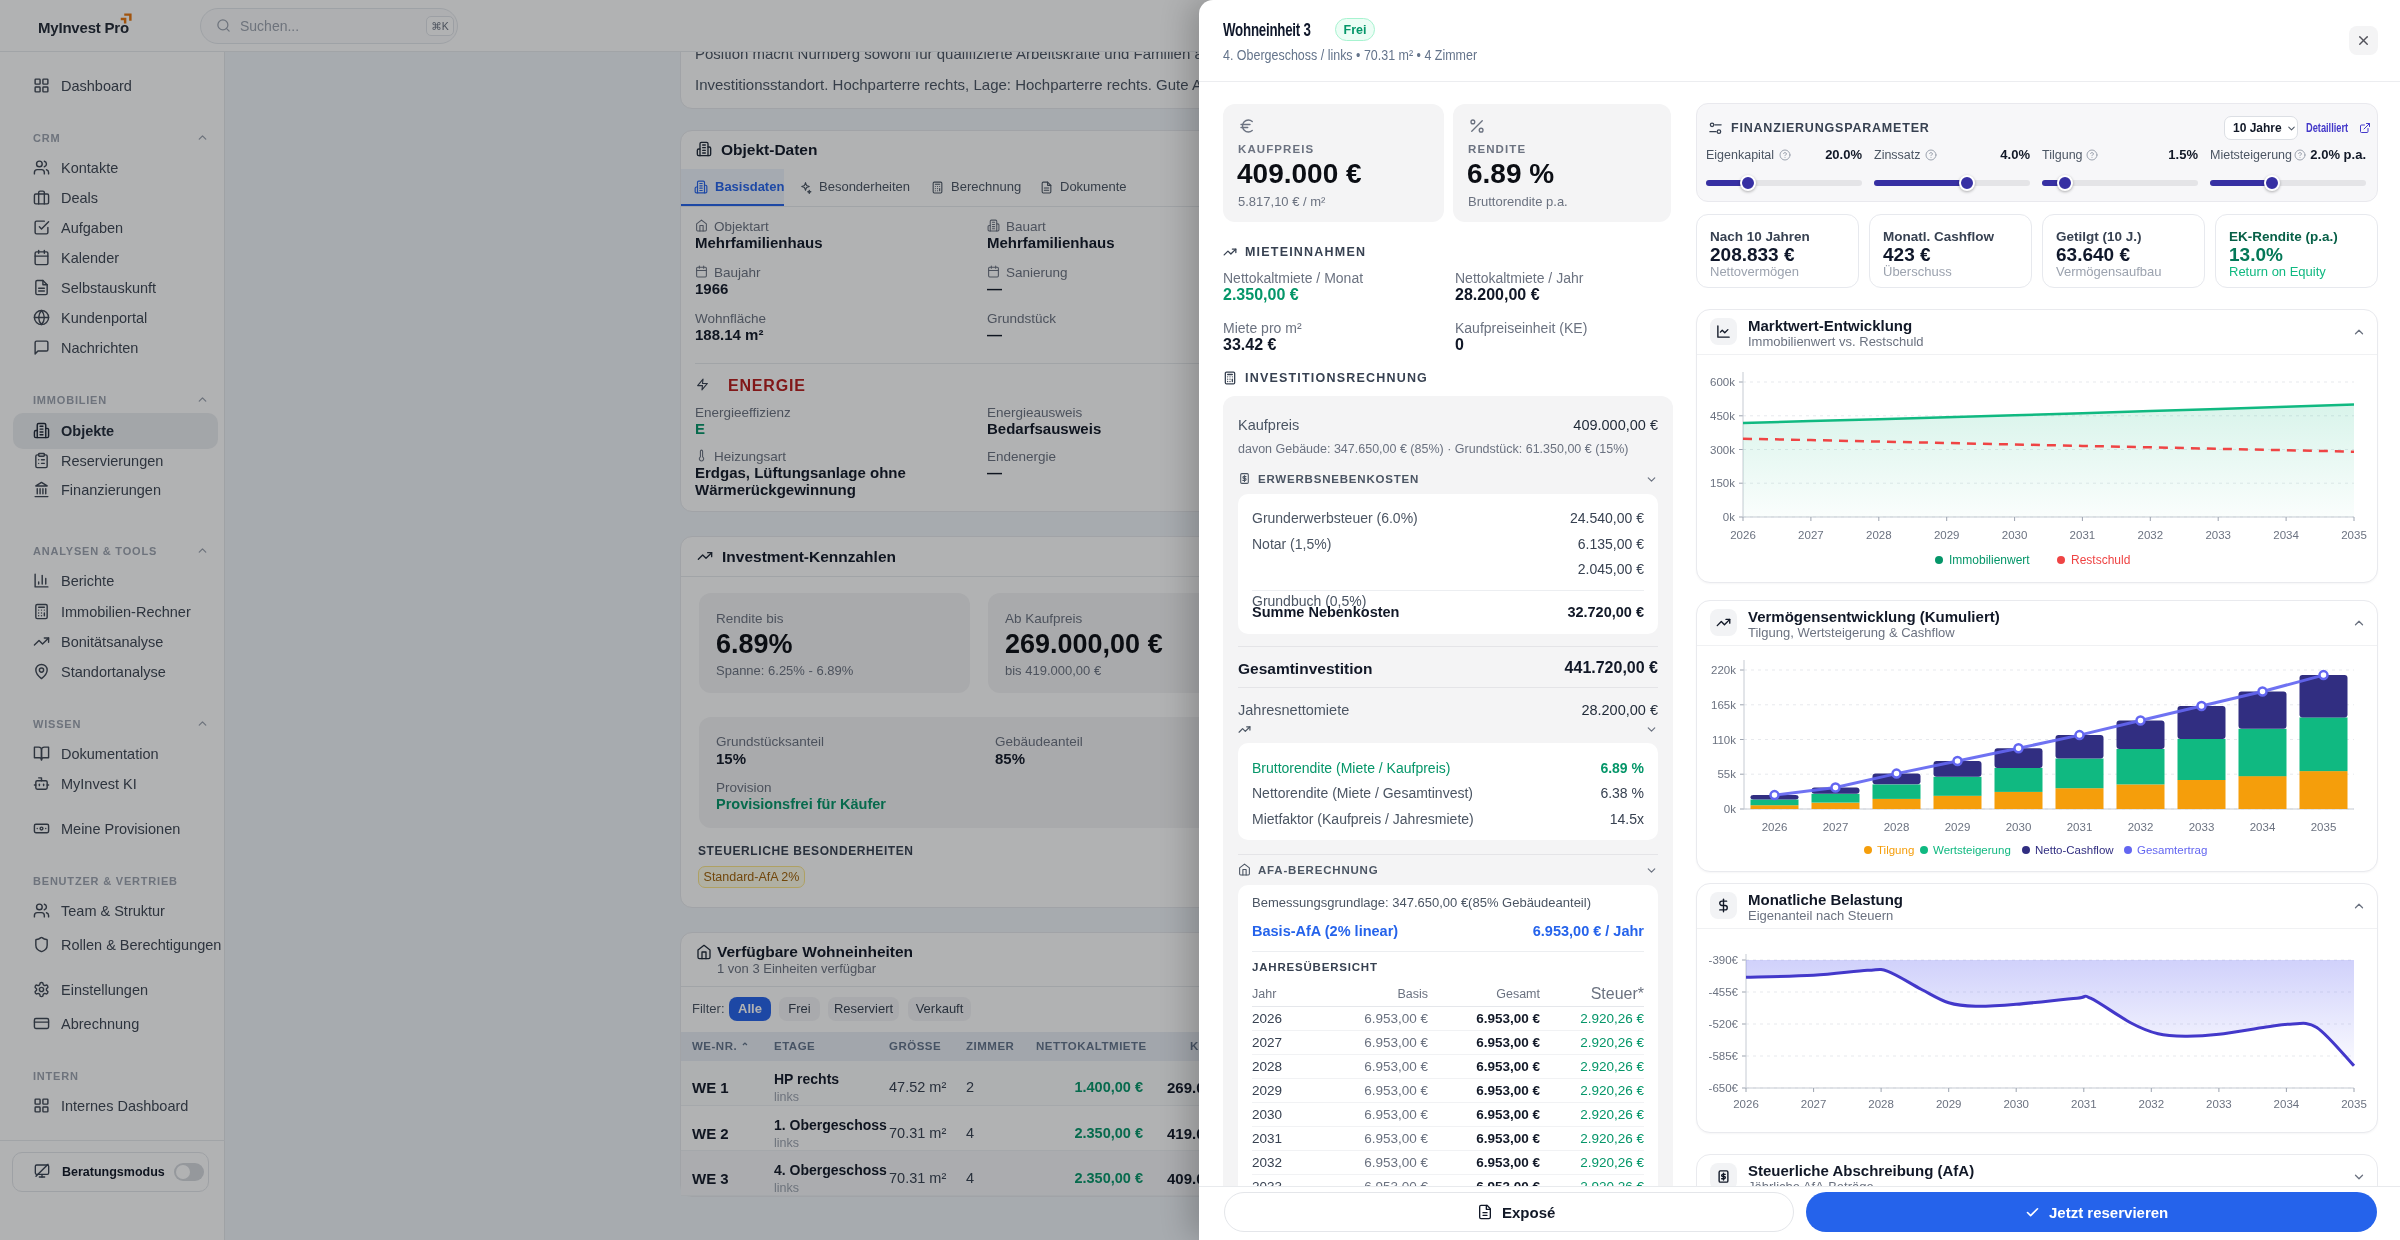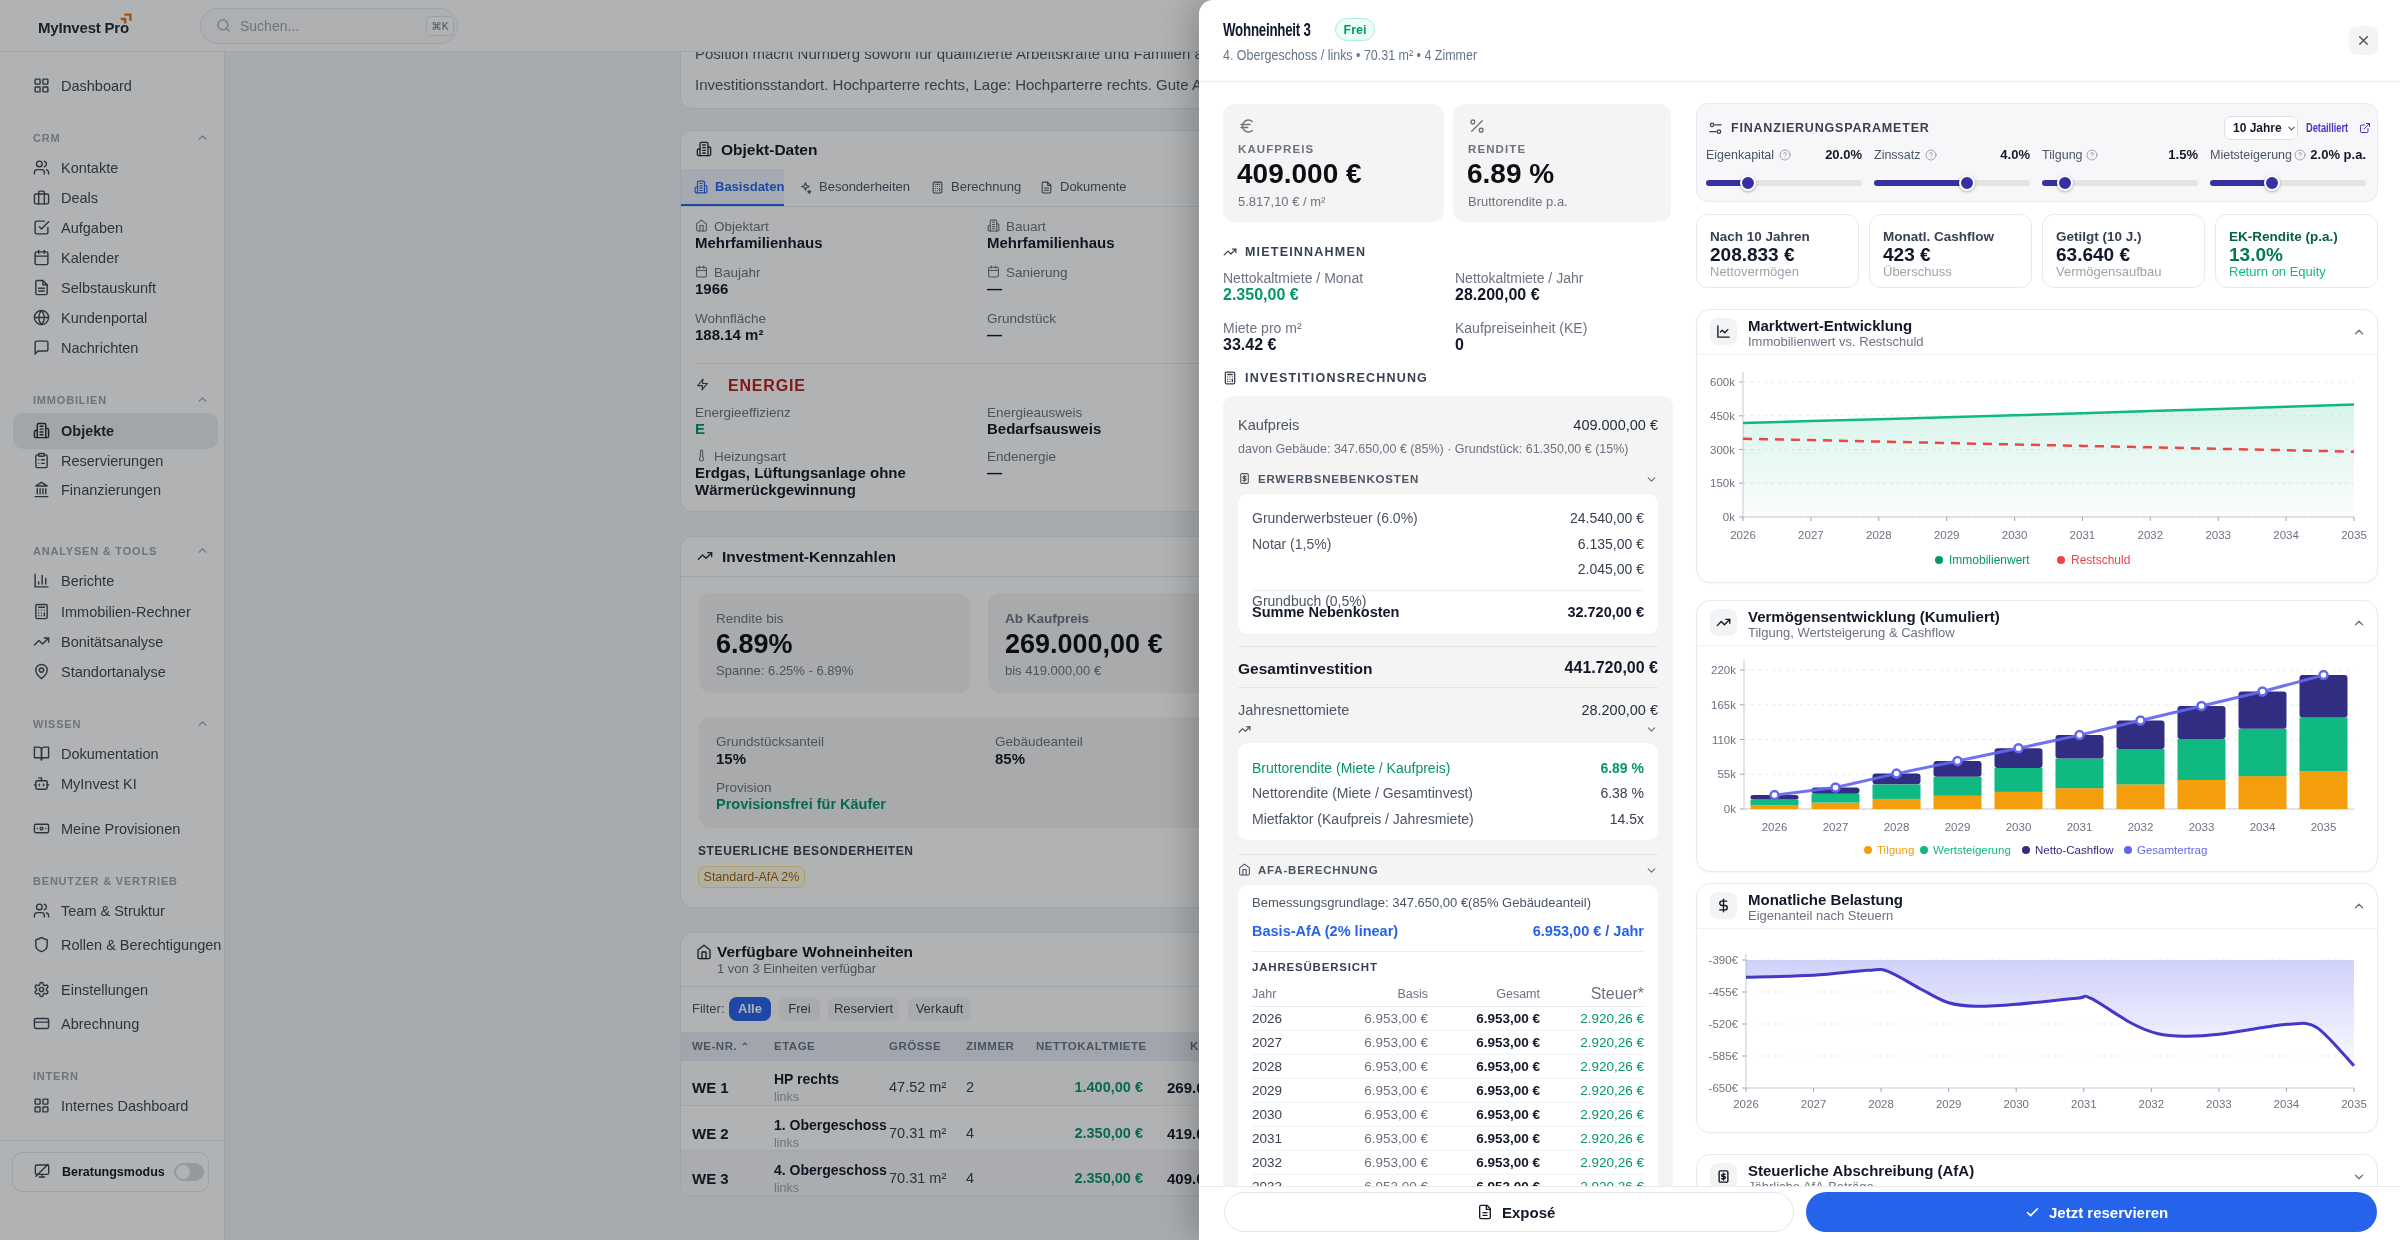--- a/index.html
+++ b/index.html
@@ -319,21 +319,21 @@
     <polyline points="22 7 13.5 15.5 8.5 10.5 2 17"></polyline>
     <polyline points="16 7 22 7 22 13"></polyline>
   </svg>
 <div class="ab" style="left:722px;top:546.5px;font-size:15.5px;color:#111827;font-weight:700;line-height:19px;">Investment-Kennzahlen</div>
 <div class="hr" style="left:681px;top:576px;width:1262px"></div>
 <div class="tile" style="left:699px;top:593px;width:271px;height:100px"></div>
 <div class="ab" style="left:716px;top:609.5px;font-size:13.5px;color:#6b7280;font-weight:400;line-height:17px;">Rendite bis</div>
 <div class="ab" style="left:716px;top:627.0px;font-size:27px;color:#0b0e14;font-weight:800;line-height:34px;">6.89%</div>
 <div class="ab" style="left:716px;top:663.0px;font-size:13px;color:#6b7280;font-weight:400;line-height:16px;">Spanne: 6.25% - 6.89%</div>
 <div class="tile" style="left:988px;top:593px;width:271px;height:100px"></div>
-<div class="ab" style="left:1005px;top:609.5px;font-size:13.5px;color:#6b7280;font-weight:700;line-height:17px;text-align:right;">Ab Kaufpreis</div>
+<div class="ab" style="left:1005px;top:609.5px;font-size:13.5px;color:#6b7280;font-weight:400;line-height:17px;text-align:right;">Ab Kaufpreis</div>
 <div class="ab" style="left:1005px;top:627.0px;font-size:27px;color:#0b0e14;font-weight:800;line-height:34px;">269.000,00 €</div>
 <div class="ab" style="left:1005px;top:663.0px;font-size:13px;color:#6b7280;font-weight:400;line-height:16px;">bis 419.000,00 €</div>
 <div class="tile" style="left:699px;top:717px;width:560px;height:111px"></div>
 <div class="ab" style="left:716px;top:732.5px;font-size:13.5px;color:#6b7280;font-weight:400;line-height:17px;">Grundstücksanteil</div>
 <div class="ab" style="left:716px;top:748.5px;font-size:15px;color:#111827;font-weight:600;line-height:19px;">15%</div>
 <div class="ab" style="left:995px;top:732.5px;font-size:13.5px;color:#6b7280;font-weight:400;line-height:17px;">Gebäudeanteil</div>
 <div class="ab" style="left:995px;top:748.5px;font-size:15px;color:#111827;font-weight:600;line-height:19px;">85%</div>
 <div class="ab" style="left:716px;top:778.5px;font-size:13.5px;color:#6b7280;font-weight:400;line-height:17px;">Provision</div>
 <div class="ab" style="left:716px;top:795.0px;font-size:14.5px;color:#059669;font-weight:600;line-height:18px;">Provisionsfrei für Käufer</div>
 <div class="ab" style="left:698px;top:843.5px;font-size:12px;color:#374151;font-weight:700;line-height:15px;letter-spacing:0.6px;">STEUERLICHE BESONDERHEITEN</div>

